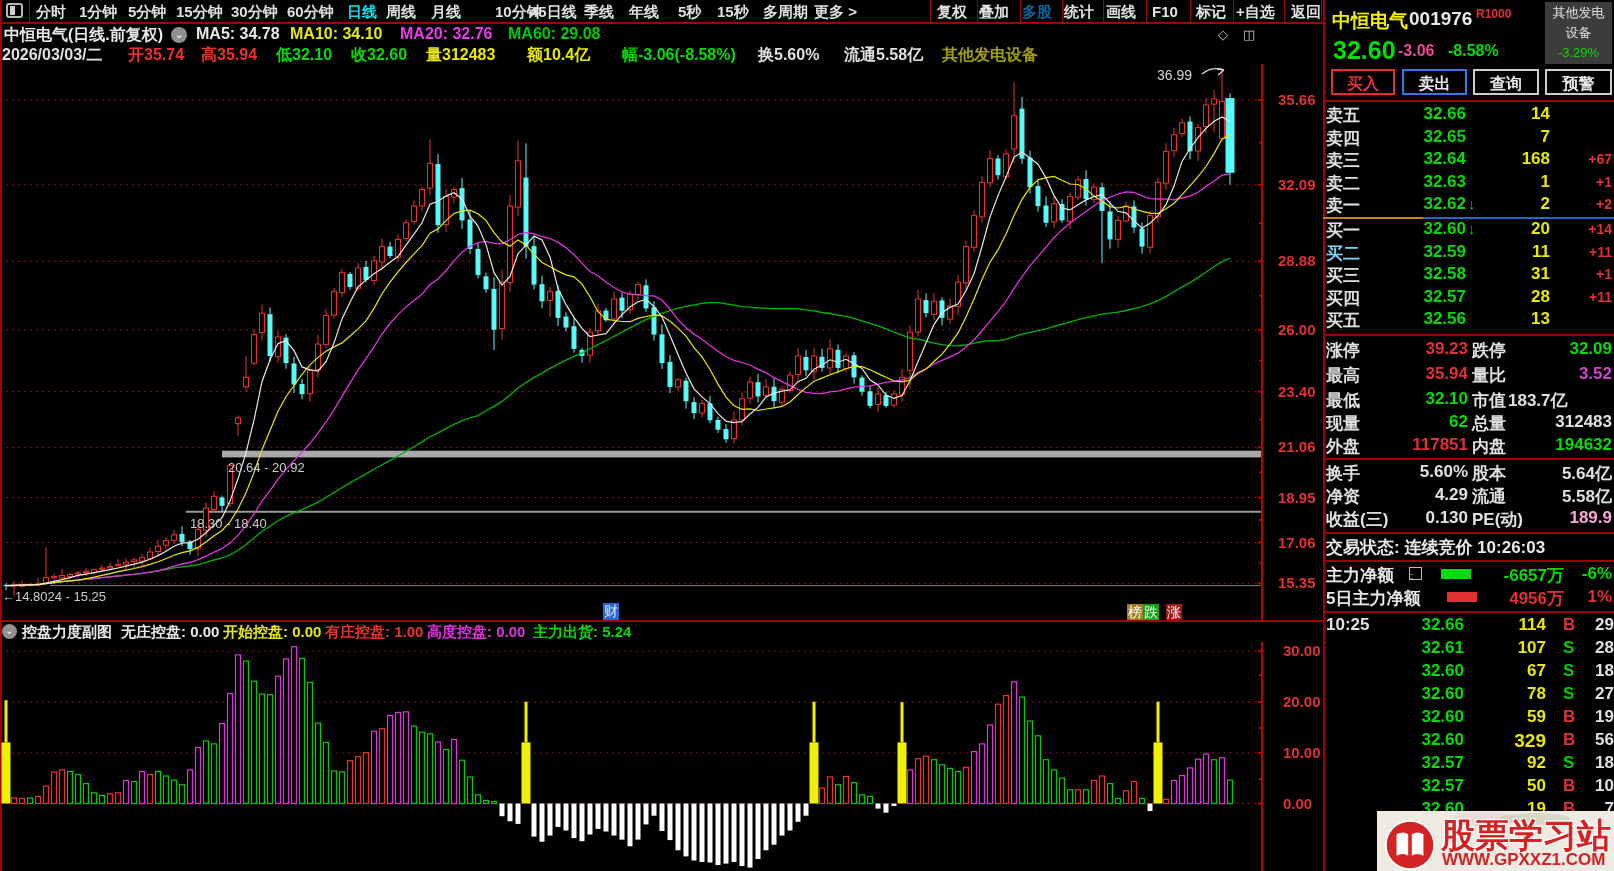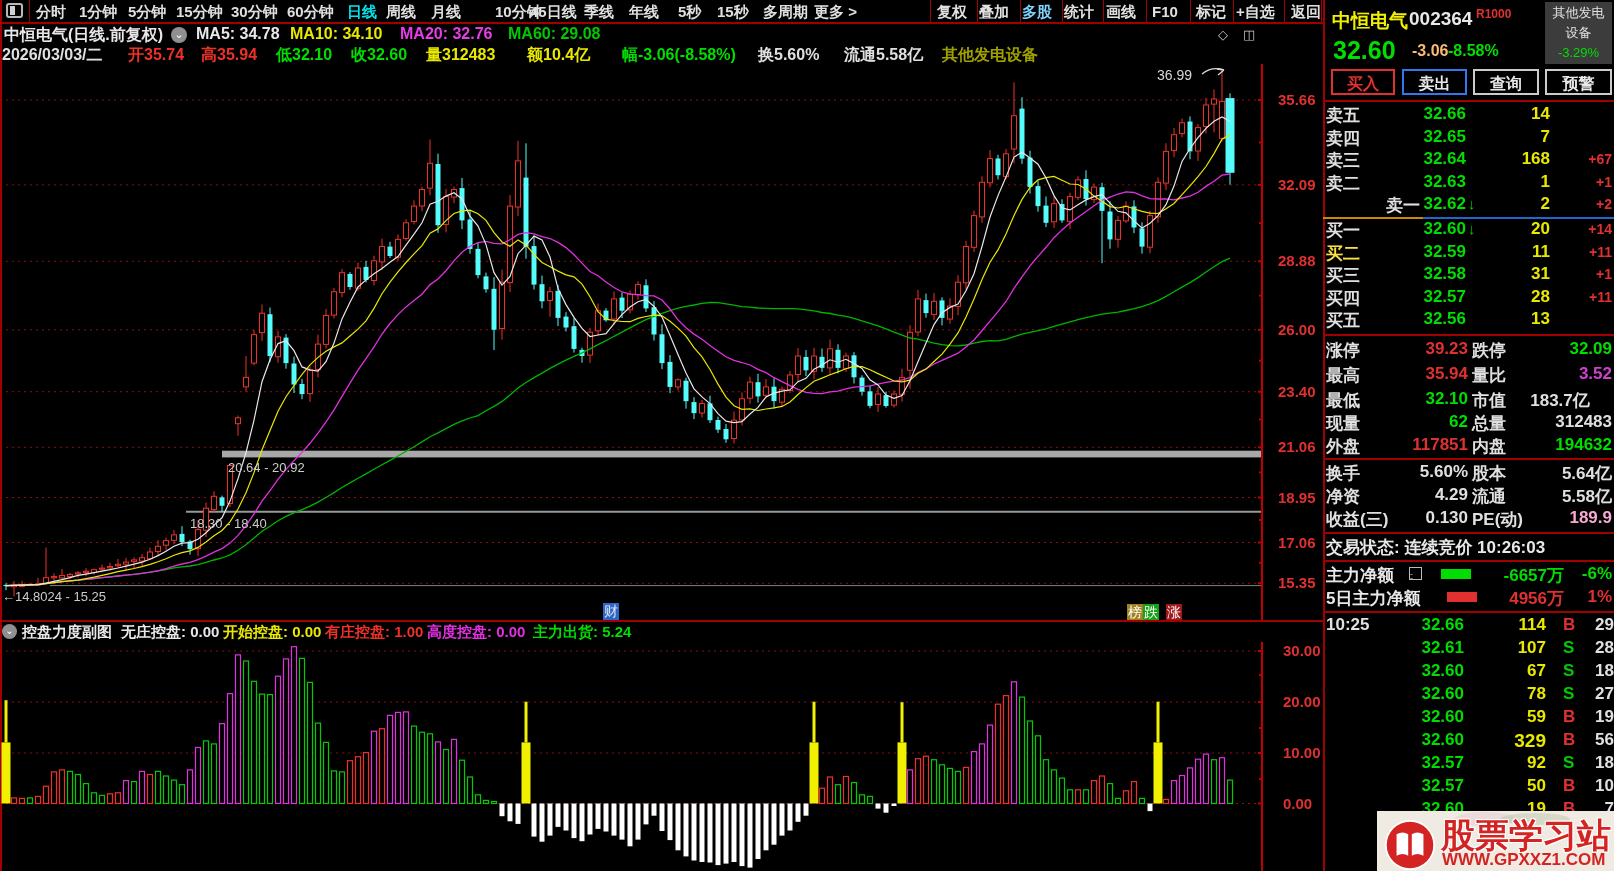--- a/index.html
+++ b/index.html
@@ -20,21 +20,21 @@
 <div style="position:absolute;left:477px;top:3px;font-size:15px;font-weight:bold;color:#e0e0e0;margin-left:18px;">10分钟</div>
 <div style="position:absolute;left:530px;top:3px;font-size:15px;font-weight:bold;color:#e0e0e0;">45日线</div>
 <div style="position:absolute;left:584px;top:3px;font-size:15px;font-weight:bold;color:#e0e0e0;">季线</div>
 <div style="position:absolute;left:629px;top:3px;font-size:15px;font-weight:bold;color:#e0e0e0;">年线</div>
 <div style="position:absolute;left:678px;top:3px;font-size:15px;font-weight:bold;color:#e0e0e0;">5秒</div>
 <div style="position:absolute;left:717px;top:3px;font-size:15px;font-weight:bold;color:#e0e0e0;">15秒</div>
 <div style="position:absolute;left:763px;top:3px;font-size:15px;font-weight:bold;color:#e0e0e0;">多周期</div>
 <div style="position:absolute;left:814px;top:3px;font-size:15px;font-weight:bold;color:#e0e0e0;">更多 &gt;</div>
 <div style="position:absolute;left:937px;top:3px;font-size:15px;font-weight:bold;color:#e0e0e0;">复权</div>
 <div style="position:absolute;left:979px;top:3px;font-size:15px;font-weight:bold;color:#e0e0e0;">叠加</div>
-<div style="position:absolute;left:1022px;top:3px;font-size:15px;font-weight:bold;color:#7dd3fc;">多股</div>
+<div style="position:absolute;left:1022px;top:3px;font-size:15px;font-weight:bold;color:#0369a1;">多股</div>
 <div style="position:absolute;left:1064px;top:3px;font-size:15px;font-weight:bold;color:#e0e0e0;">统计</div>
 <div style="position:absolute;left:1106px;top:3px;font-size:15px;font-weight:bold;color:#e0e0e0;text-align:center;">画线</div>
 <div style="position:absolute;left:1152px;top:3px;font-size:15px;font-weight:bold;color:#e0e0e0;">F10</div>
 <div style="position:absolute;left:1196px;top:3px;font-size:15px;font-weight:bold;color:#e0e0e0;">标记</div>
 <div style="position:absolute;left:1236px;top:3px;font-size:15px;font-weight:bold;color:#e0e0e0;">+自选</div>
 <div style="position:absolute;left:1291px;top:3px;font-size:15px;font-weight:bold;color:#e0e0e0;">返回</div>
 <div style="position:absolute;left:29px;top:0;width:1px;height:22px;background:#a00000;"></div>
 <div style="position:absolute;left:930px;top:0;width:1px;height:22px;background:#a00000;"></div>
 <div style="position:absolute;left:977px;top:0;width:1px;height:22px;background:#a00000;"></div>
 <div style="position:absolute;left:1020px;top:0;width:1px;height:22px;background:#a00000;"></div>
@@ -608,54 +608,54 @@
     <line x1="1258" y1="111.0" x2="1262" y2="111.0" stroke="#c00000" stroke-width="2"></line>
     <text x="1283" y="116.0" fill="#e03030" font-size="15" font-weight="bold">10.00</text>
     <line x1="1258" y1="161.5" x2="1262" y2="161.5" stroke="#c00000" stroke-width="2"></line>
     <text x="1283" y="166.5" fill="#e03030" font-size="15" font-weight="bold">0.00</text>
     <line x1="1259" y1="33" x2="1262" y2="33" stroke="#c00000" stroke-width="2"></line>
     <line x1="1259" y1="86" x2="1262" y2="86" stroke="#c00000" stroke-width="2"></line>
     <line x1="1259" y1="137" x2="1262" y2="137" stroke="#c00000" stroke-width="2"></line>
   </svg>
 <div style="position:absolute;left:1323px;top:0;width:2px;height:871px;background:#a00000;"></div>
 <div style="position:absolute;left:1332px;top:8px;font-size:19px;font-weight:bold;color:#f0f000;">中恒电气</div>
-<div style="position:absolute;left:1409px;top:8px;font-size:19px;font-weight:bold;color:#e8e8e8;">002364</div>
+<div style="position:absolute;left:1409px;top:8px;font-size:19px;font-weight:bold;color:#e8e8e8;">001976</div>
 <div style="position:absolute;left:1476px;top:7px;font-size:12px;font-weight:bold;color:#e03030;">R1000</div>
 <div style="position:absolute;left:1545px;top:2px;width:67px;height:62px;background:#3c3c3c;text-align:center;font-size:13px;color:#e0e0e0;line-height:20px;padding-top:1px;">其他发电<br>设备<br><span style="color:#00dd00">-3.29%</span></div>
 <div style="position:absolute;left:1333px;top:36px;font-size:25px;font-weight:bold;color:#00e000;">32.60</div>
-<div style="position:absolute;left:1398px;top:42px;font-size:16px;font-weight:bold;color:#fdba74;margin-left:14px;">-3.06</div>
+<div style="position:absolute;left:1398px;top:42px;font-size:16px;font-weight:bold;color:#ec4899;">-3.06</div>
 <div style="position:absolute;left:1448px;top:42px;font-size:16px;font-weight:bold;color:#00dd00;">-8.58%</div>
 <div style="position:absolute;left:1331px;top:69px;width:64px;height:26px;border:2px solid #e03030;color:#e03030;font-size:16px;font-weight:bold;text-align:center;line-height:26px;">买入</div>
 <div style="position:absolute;left:1402px;top:69px;width:65px;height:26px;border:2px solid #3377ee;color:#e8e8e8;font-size:16px;font-weight:bold;text-align:center;line-height:26px;">卖出</div>
 <div style="position:absolute;left:1473px;top:69px;width:66px;height:26px;border:2px solid #cccccc;color:#e8e8e8;font-size:16px;font-weight:bold;text-align:center;line-height:26px;">查询</div>
 <div style="position:absolute;left:1545px;top:69px;width:67px;height:26px;border:2px solid #cccccc;color:#e8e8e8;font-size:16px;font-weight:bold;text-align:center;line-height:26px;">预警</div>
 <div style="position:absolute;left:1323px;top:100px;width:291px;height:2px;background:#a00000;"></div>
 <div style="position:absolute;left:1326px;top:104px;font-size:17px;font-weight:bold;color:#e0e0e0;">卖五</div>
 <div style="position:absolute;left:1396px;top:104px;width:70px;font-size:17px;font-weight:bold;color:#00dd00;text-align:right;">32.66</div>
 <div style="position:absolute;left:1490px;top:104px;width:60px;font-size:17px;font-weight:bold;color:#e8e800;text-align:right;">14</div>
 <div style="position:absolute;left:1326px;top:127px;font-size:17px;font-weight:bold;color:#e0e0e0;">卖四</div>
 <div style="position:absolute;left:1396px;top:127px;width:70px;font-size:17px;font-weight:bold;color:#00dd00;text-align:right;">32.65</div>
 <div style="position:absolute;left:1490px;top:127px;width:60px;font-size:17px;font-weight:bold;color:#e8e800;text-align:right;">7</div>
 <div style="position:absolute;left:1326px;top:149px;font-size:17px;font-weight:bold;color:#e0e0e0;">卖三</div>
 <div style="position:absolute;left:1396px;top:149px;width:70px;font-size:17px;font-weight:bold;color:#00dd00;text-align:right;">32.64</div>
 <div style="position:absolute;left:1490px;top:149px;width:60px;font-size:17px;font-weight:bold;color:#e8e800;text-align:right;">168</div>
 <div style="position:absolute;left:1558px;top:149px;width:54px;font-size:14px;font-weight:bold;color:#e03030;text-align:right;padding-top:2px;">+67</div>
 <div style="position:absolute;left:1326px;top:172px;font-size:17px;font-weight:bold;color:#e0e0e0;">卖二</div>
 <div style="position:absolute;left:1396px;top:172px;width:70px;font-size:17px;font-weight:bold;color:#00dd00;text-align:right;">32.63</div>
 <div style="position:absolute;left:1490px;top:172px;width:60px;font-size:17px;font-weight:bold;color:#e8e800;text-align:right;">1</div>
 <div style="position:absolute;left:1558px;top:172px;width:54px;font-size:14px;font-weight:bold;color:#e03030;text-align:right;padding-top:2px;">+1</div>
-<div style="position:absolute;left:1386px;top:194px;font-size:17px;font-weight:bold;color:#e0e0e0;">卖一</div>
+<div style="position:absolute;left:1326px;top:194px;font-size:17px;font-weight:bold;color:#e0e0e0;">卖一</div>
 <div style="position:absolute;left:1396px;top:194px;width:70px;font-size:17px;font-weight:bold;color:#00dd00;text-align:right;">32.62</div>
 <div style="position:absolute;left:1490px;top:194px;width:60px;font-size:17px;font-weight:bold;color:#e8e800;text-align:right;">2</div>
 <div style="position:absolute;left:1558px;top:194px;width:54px;font-size:14px;font-weight:bold;color:#e03030;text-align:right;padding-top:2px;">+2</div>
 <div style="position:absolute;left:1326px;top:219px;font-size:17px;font-weight:bold;color:#e0e0e0;">买一</div>
 <div style="position:absolute;left:1396px;top:219px;width:70px;font-size:17px;font-weight:bold;color:#00dd00;text-align:right;">32.60</div>
 <div style="position:absolute;left:1490px;top:219px;width:60px;font-size:17px;font-weight:bold;color:#e8e800;text-align:right;">20</div>
 <div style="position:absolute;left:1558px;top:219px;width:54px;font-size:14px;font-weight:bold;color:#e03030;text-align:right;padding-top:2px;">+14</div>
-<div style="position:absolute;left:1326px;top:242px;font-size:17px;font-weight:bold;color:#fde047;">买二</div>
+<div style="position:absolute;left:1326px;top:242px;font-size:17px;font-weight:bold;color:#7dd3fc;">买二</div>
 <div style="position:absolute;left:1396px;top:242px;width:70px;font-size:17px;font-weight:bold;color:#00dd00;text-align:right;">32.59</div>
 <div style="position:absolute;left:1490px;top:242px;width:60px;font-size:17px;font-weight:bold;color:#e8e800;text-align:right;">11</div>
 <div style="position:absolute;left:1558px;top:242px;width:54px;font-size:14px;font-weight:bold;color:#e03030;text-align:right;padding-top:2px;">+11</div>
 <div style="position:absolute;left:1326px;top:264px;font-size:17px;font-weight:bold;color:#e0e0e0;">买三</div>
 <div style="position:absolute;left:1396px;top:264px;width:70px;font-size:17px;font-weight:bold;color:#00dd00;text-align:right;">32.58</div>
 <div style="position:absolute;left:1490px;top:264px;width:60px;font-size:17px;font-weight:bold;color:#e8e800;text-align:right;">31</div>
 <div style="position:absolute;left:1558px;top:264px;width:54px;font-size:14px;font-weight:bold;color:#e03030;text-align:right;padding-top:2px;">+1</div>
 <div style="position:absolute;left:1326px;top:287px;font-size:17px;font-weight:bold;color:#e0e0e0;">买四</div>
 <div style="position:absolute;left:1396px;top:287px;width:70px;font-size:17px;font-weight:bold;color:#00dd00;text-align:right;">32.57</div>
 <div style="position:absolute;left:1490px;top:287px;width:60px;font-size:17px;font-weight:bold;color:#e8e800;text-align:right;">28</div>
@@ -672,21 +672,21 @@
 <div style="position:absolute;left:1362px;top:339px;width:106px;font-size:17px;font-weight:bold;color:#e03030;text-align:right;">39.23</div>
 <div style="position:absolute;left:1472px;top:339px;font-size:17px;font-weight:bold;color:#e0e0e0;">跌停</div>
 <div style="position:absolute;left:1508px;top:339px;width:104px;font-size:17px;font-weight:bold;color:#00dd00;text-align:right;">32.09</div>
 <div style="position:absolute;left:1326px;top:364px;font-size:17px;font-weight:bold;color:#e0e0e0;">最高</div>
 <div style="position:absolute;left:1362px;top:364px;width:106px;font-size:17px;font-weight:bold;color:#e03030;text-align:right;">35.94</div>
 <div style="position:absolute;left:1472px;top:364px;font-size:17px;font-weight:bold;color:#e0e0e0;">量比</div>
 <div style="position:absolute;left:1508px;top:364px;width:104px;font-size:17px;font-weight:bold;color:#cc44cc;text-align:right;">3.52</div>
 <div style="position:absolute;left:1326px;top:389px;font-size:17px;font-weight:bold;color:#e0e0e0;">最低</div>
 <div style="position:absolute;left:1362px;top:389px;width:106px;font-size:17px;font-weight:bold;color:#00dd00;text-align:right;">32.10</div>
 <div style="position:absolute;left:1472px;top:389px;font-size:17px;font-weight:bold;color:#e0e0e0;">市值</div>
-<div style="position:absolute;left:1508px;top:389px;width:104px;font-size:17px;font-weight:bold;color:#e0e0e0;text-align:center;">183.7亿</div>
+<div style="position:absolute;left:1508px;top:389px;width:104px;font-size:17px;font-weight:bold;color:#e0e0e0;text-align:left;">183.7亿</div>
 <div style="position:absolute;left:1326px;top:412px;font-size:17px;font-weight:bold;color:#e0e0e0;">现量</div>
 <div style="position:absolute;left:1362px;top:412px;width:106px;font-size:17px;font-weight:bold;color:#00dd00;text-align:right;">62</div>
 <div style="position:absolute;left:1472px;top:412px;font-size:17px;font-weight:bold;color:#e0e0e0;">总量</div>
 <div style="position:absolute;left:1508px;top:412px;width:104px;font-size:17px;font-weight:bold;color:#e0e0e0;text-align:right;">312483</div>
 <div style="position:absolute;left:1326px;top:435px;font-size:17px;font-weight:bold;color:#e0e0e0;">外盘</div>
 <div style="position:absolute;left:1362px;top:435px;width:106px;font-size:17px;font-weight:bold;color:#e03030;text-align:right;">117851</div>
 <div style="position:absolute;left:1472px;top:435px;font-size:17px;font-weight:bold;color:#e0e0e0;">内盘</div>
 <div style="position:absolute;left:1508px;top:435px;width:104px;font-size:17px;font-weight:bold;color:#00dd00;text-align:right;">194632</div>
 <div style="position:absolute;left:1323px;top:458px;width:291px;height:2px;background:#a00000;"></div>
 <div style="position:absolute;left:1326px;top:462px;font-size:17px;font-weight:bold;color:#e0e0e0;">换手</div>

